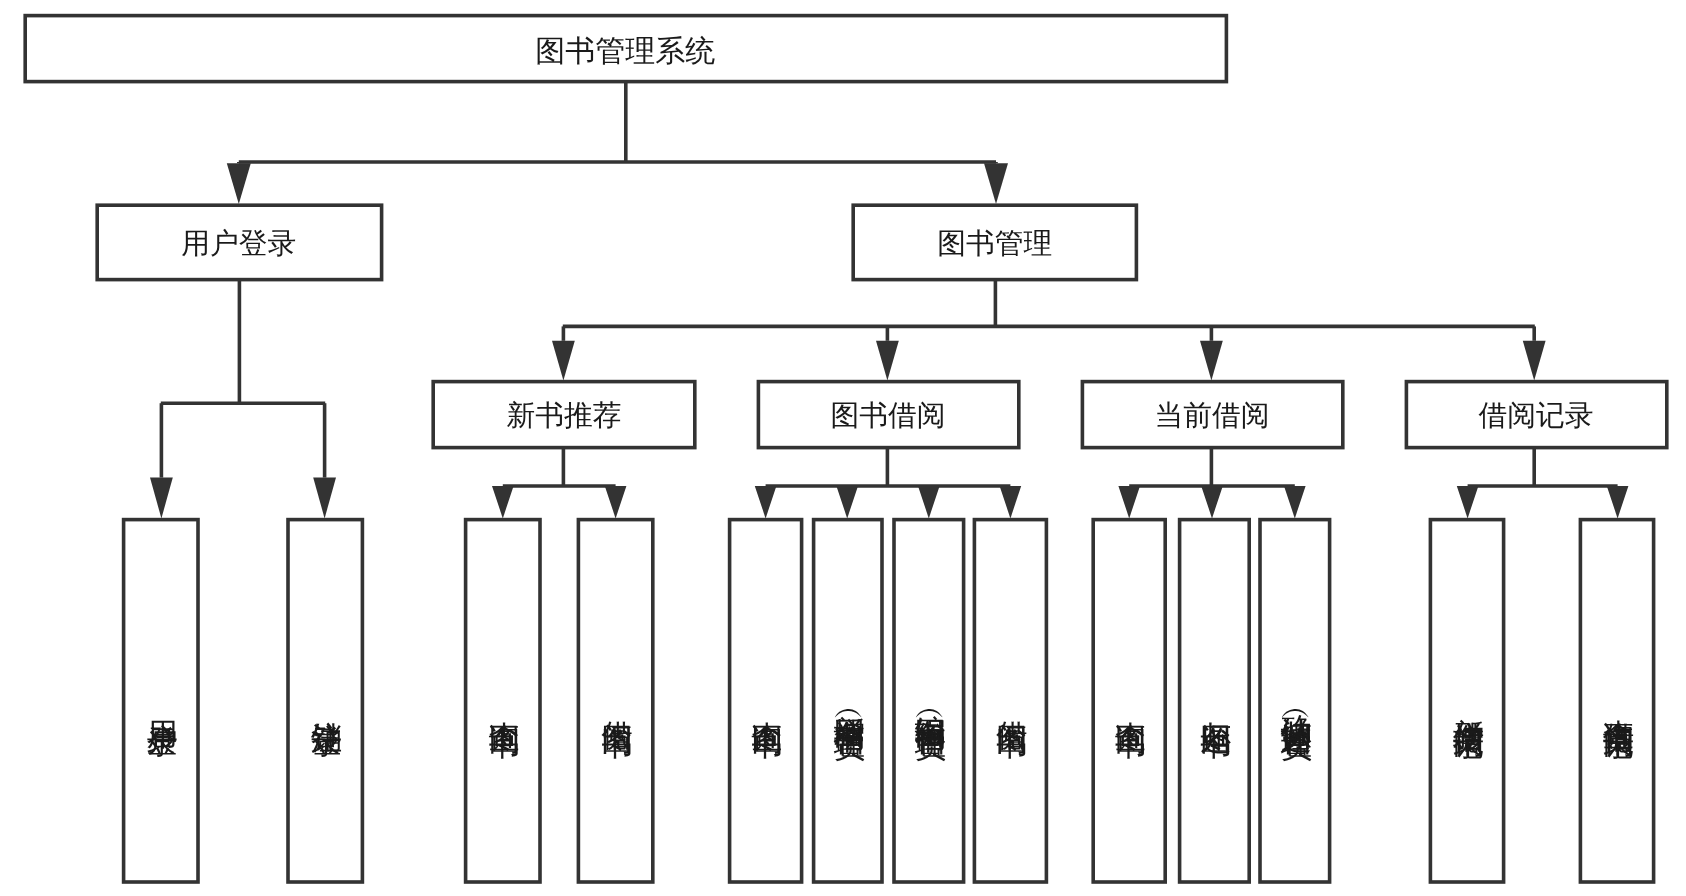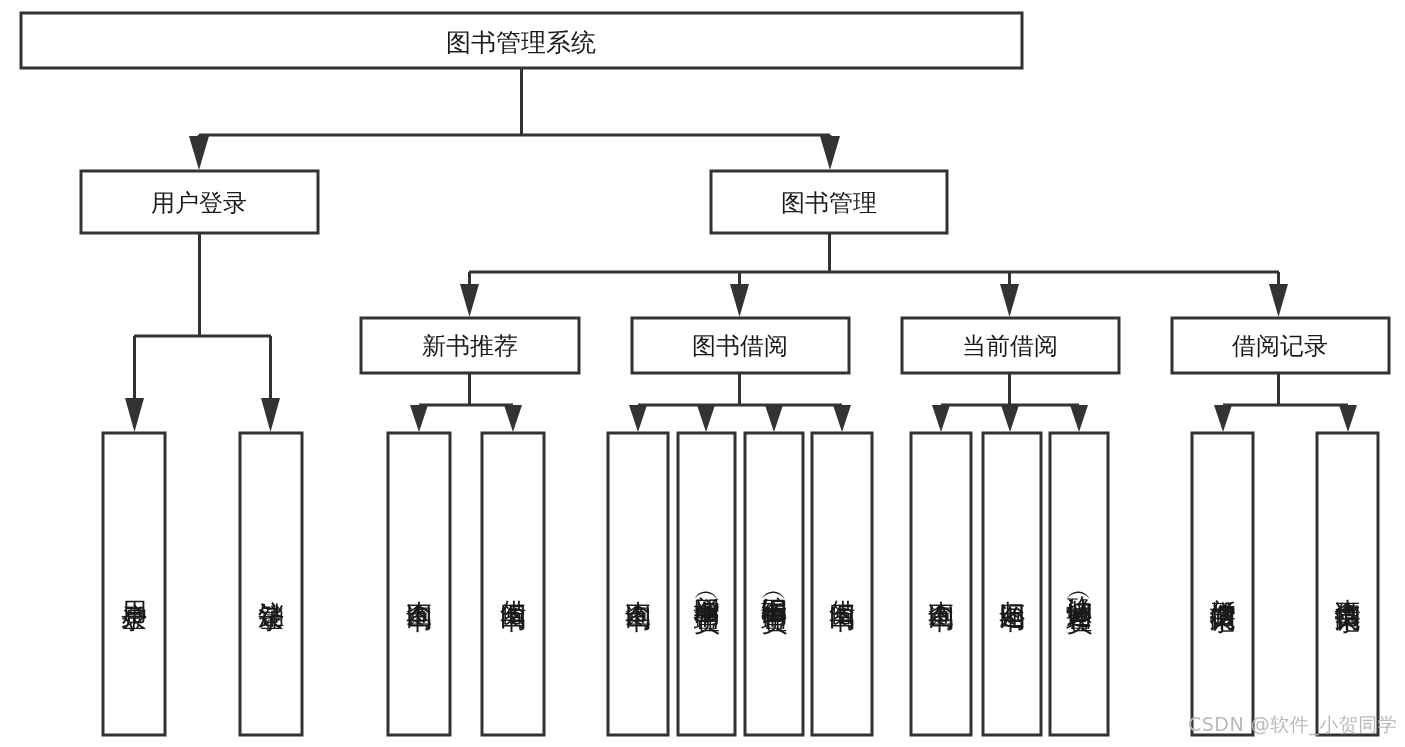--- a/index.html
+++ b/index.html
@@ -242,14 +242,13 @@
         <div class="vlabel-text">确认归还（管理员）</div>
       </div>
       <div class="vlabel-wrap" style="left: 1192px; top: 433px; width: 61px; height: 302px;">
         <div class="vlabel-text">新增借阅记录</div>
       </div>
       <div class="vlabel-wrap" style="left: 1317px; top: 433px; width: 61px; height: 302px;">
         <div class="vlabel-text">查询借阅记录</div>
       </div>
     </div>
 
-  <div class="watermark">CSDN @软件_小贺同学</div>
 </div>
 
 </body></html>

